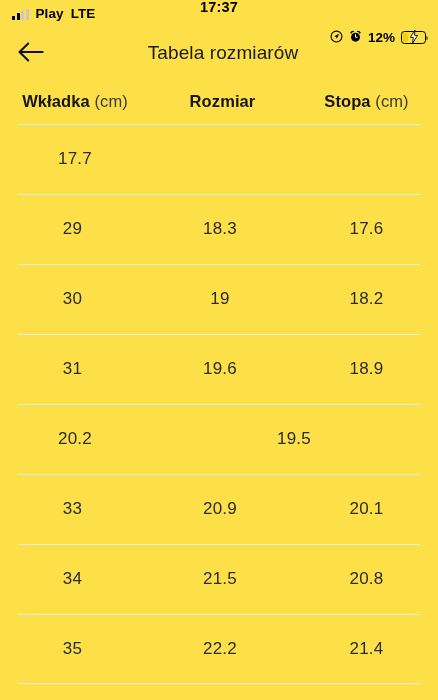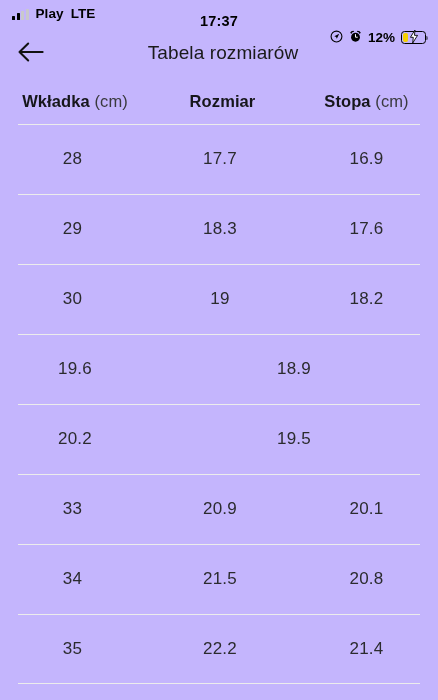--- a/index.html
+++ b/index.html
@@ -9,21 +9,21 @@
     height: 700px;
     background: #ffffff;
     font-family: "Liberation Sans", sans-serif;
     overflow: hidden;
   }
 
   #screen {
     position: relative;
     width: 438px;
     height: 700px;
-    background: #c4b5fd;
+    background: #fde047;
   }
 
   
   .statusbar {
     position: relative;
     height: 28px;
     width: 100%;
     display: flex;
     align-items: center;
     padding: 0 12px;
@@ -34,21 +34,21 @@
     align-items: center;
     gap: 7px;
     flex: 0 0 auto;
   }
   .sb-center {
     position: absolute;
     left: 0; right: 0;
     top: 0;
     height: 28px;
     display: flex;
-    align-items: flex-end;
+    align-items: flex-start;
     justify-content: center;
     pointer-events: none;
   }
   .sb-right {
     display: flex;
     align-items: center;
     gap: 6px;
     margin-left: auto;
     flex: 0 0 auto;
     margin-top: 47px;
@@ -282,38 +282,37 @@
       <div class="cell head-cell c1">
         <span>Rozmiar</span>
       </div>
       <div class="cell head-cell c3">
         <span>Stopa</span>
         <span class="unit">(cm)</span>
       </div>
     </div>
 
     <div class="row data-row">
-      <div class="cell c1">28</div>
       <div class="cell c2">17.7</div>
-      <div class="cell c3">16.9</div>
     </div>
 
     <div class="row data-row">
       <div class="cell c1">29</div>
       <div class="cell c2">18.3</div>
       <div class="cell c3">17.6</div>
     </div>
 
     <div class="row data-row">
       <div class="cell c1">30</div>
       <div class="cell c2">19</div>
       <div class="cell c3">18.2</div>
     </div>
 
     <div class="row data-row">
+      <div class="cell c1">31</div>
       <div class="cell c2">19.6</div>
       <div class="cell c3">18.9</div>
     </div>
 
     <div class="row data-row">
       <div class="cell c2">20.2</div>
       <div class="cell c3">19.5</div>
     </div>
 
     <div class="row data-row">

